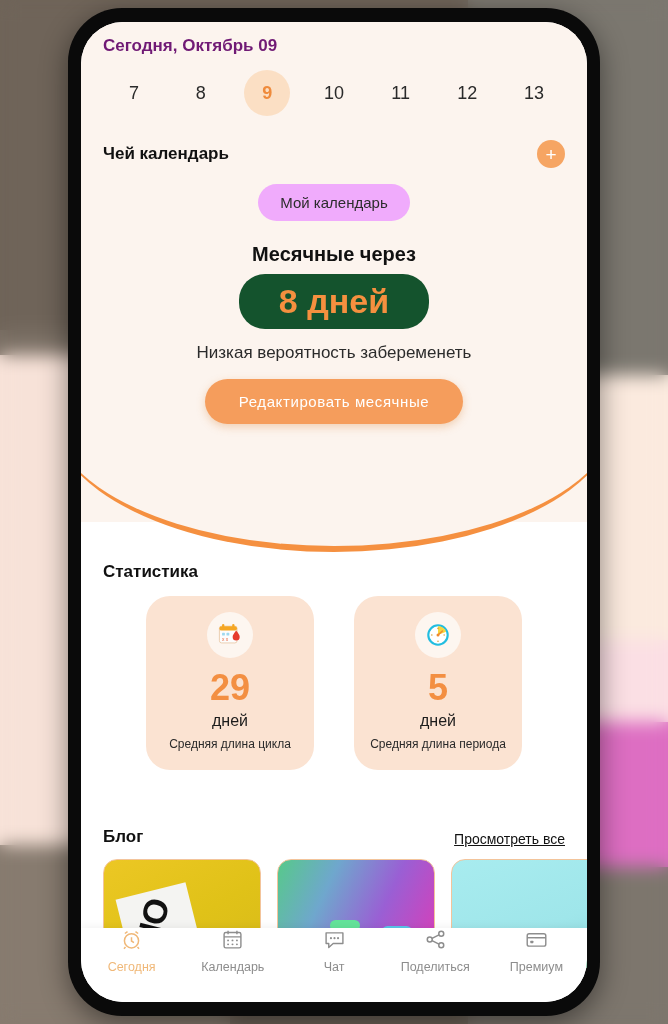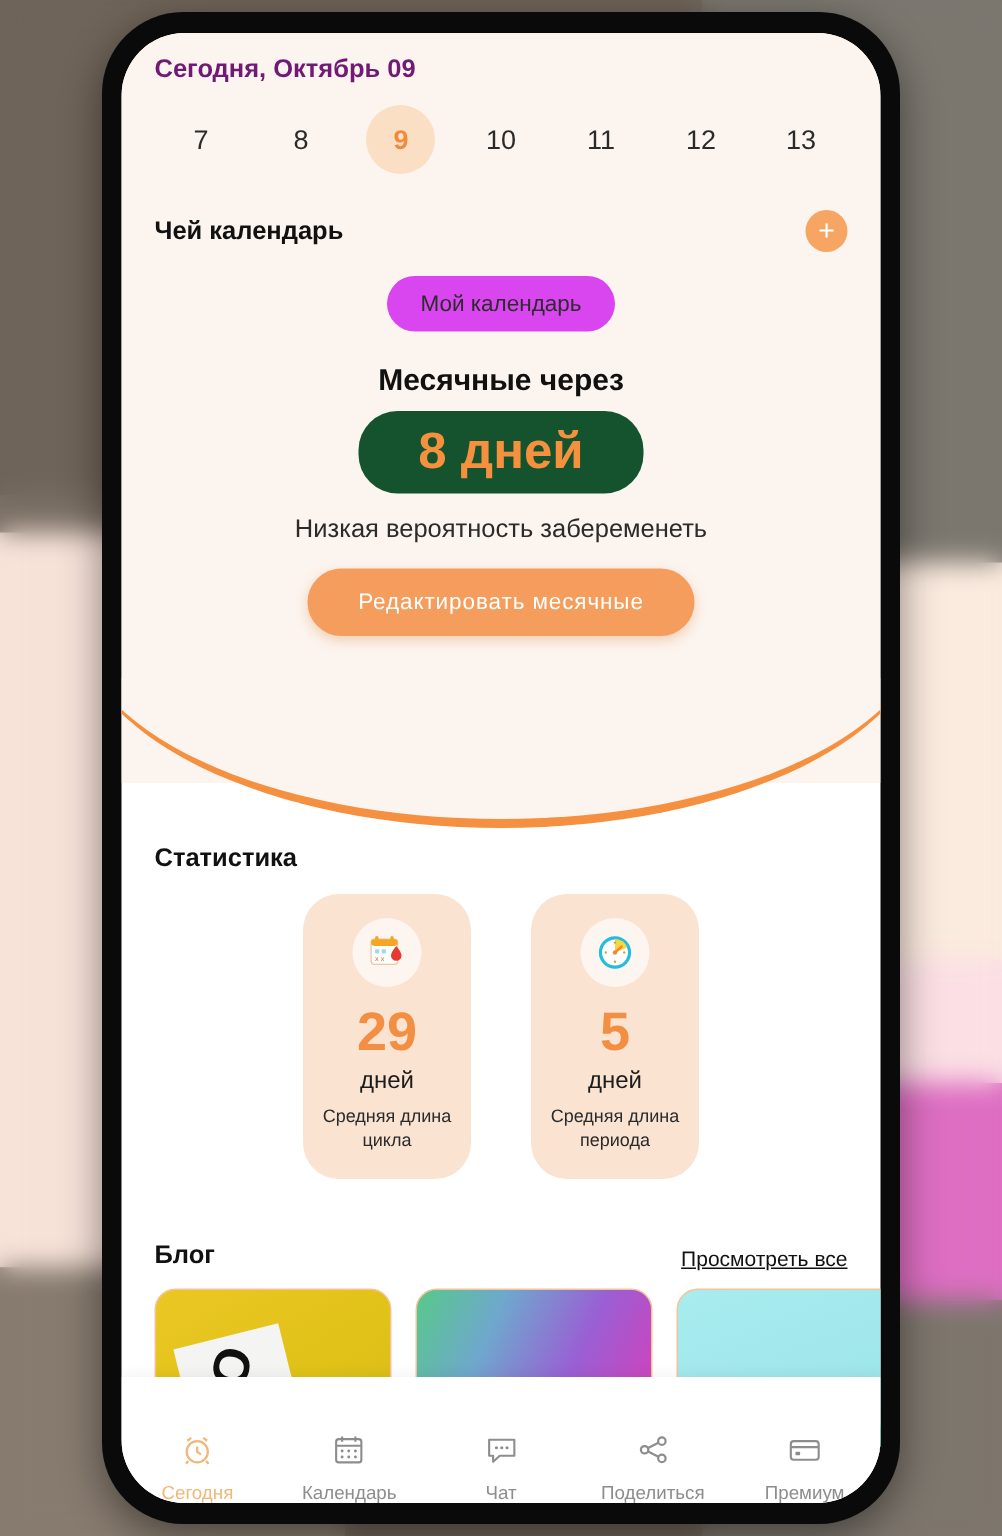--- a/index.html
+++ b/index.html
@@ -79,21 +79,21 @@
   .sec-row { display: flex; align-items: center; margin-top: 24px; }
   .sec-title { font-size: 17px; font-weight: bold; color: #111; }
   .add-btn {
     margin-left: auto; width: 28px; height: 28px; border-radius: 50%;
     background: #f6a563; color: #fff; font-size: 19px; line-height: 1;
     display: flex; align-items: center; justify-content: center; cursor: pointer;
   }
 
   .pill-row { display: flex; justify-content: center; margin-top: 16px; }
   .cal-pill {
-    background: #d946ef; color: #2c2c2c; font-size: 15px;
+    background: #f0abfc; color: #2c2c2c; font-size: 15px;
     padding: 10px 22px; border-radius: 22px; cursor: pointer;
   }
 
   .cycle-title { text-align: center; font-size: 20px; font-weight: bold; color: #111; margin-top: 22px; }
 
   .days-badge-row { display: flex; justify-content: center; margin-top: 8px; }
   .days-badge {
     background: #14532d; border-radius: 26px;
     padding: 8px 40px; font-size: 34px; font-weight: bold; color: #f5903f;
   }
@@ -106,21 +106,21 @@
     padding: 14px 34px; border-radius: 26px; border: none;
     box-shadow: 0 3px 8px rgba(220,140,70,.35); cursor: pointer;
     letter-spacing: .6px; font-family: inherit;
   }
 
   
   .stats-wrap { position: absolute; top: 540px; left: 0; width: 100%; padding: 0 22px; z-index: 3; }
   .stats-title { font-size: 17px; font-weight: bold; color: #111; }
   .stat-cards { display: flex; gap: 40px; justify-content: center; margin-top: 14px; }
   .stat-card {
-    width: 112px; background: #fbe3d2; border-radius: 24px;
+    width: 168px; background: #fbe3d2; border-radius: 24px;
     padding: 16px 8px 18px; text-align: center; cursor: pointer;
   }
   .stat-icon-circle {
     width: 46px; height: 46px; border-radius: 50%; background: #fdf6f0;
     margin: 0 auto; display: flex; align-items: center; justify-content: center;
   }
   .stat-num { font-size: 36px; font-weight: bold; color: #f38f42; margin-top: 12px; line-height: 1; }
   .stat-unit { font-size: 16px; color: #1c1c1c; margin-top: 6px; }
   .stat-desc { font-size: 12px; color: #2a2a2a; margin-top: 6px; line-height: 1.35; }
 
@@ -144,22 +144,22 @@
     position: absolute; left: 24px; top: 44px; z-index: 2;
     font-size: 34px; font-weight: bold; color: #111;
     transform: rotate(-76deg); letter-spacing: -1px;
   }
   .bc2 { background: linear-gradient(115deg,#57c98a 0%,#6fa7cd 30%,#9a5fd4 62%,#e03ab5 100%); }
   .bc2 .tampon { position: absolute; width: 30px; height: 11px; border-radius: 6px; }
   .bc3 { background: linear-gradient(160deg,#a8ecef 0%,#9fe6ea 60%,#8fd8dd 100%); }
 
   
   .navbar {
-    position: absolute; left: 0; bottom: 0; width: 100%; height: 84px;
-    background: #fff; display: flex; align-items: flex-end; z-index: 5;
+    position: absolute; left: 0; bottom: 0; width: 100%; height: 74px;
+    background: #fff; display: flex; align-items: flex-start; z-index: 5;
     box-shadow: 0 -2px 8px rgba(0,0,0,.05);
   }
   .nav-item {
     flex: 1; display: flex; flex-direction: column;
     align-items: center; gap: 5px; cursor: pointer;
   }
   .nav-label { font-size: 12.5px; color: #8d8d8d; }
   .nav-item.active .nav-label { color: #f0b878; }
 </style>
 </head>

